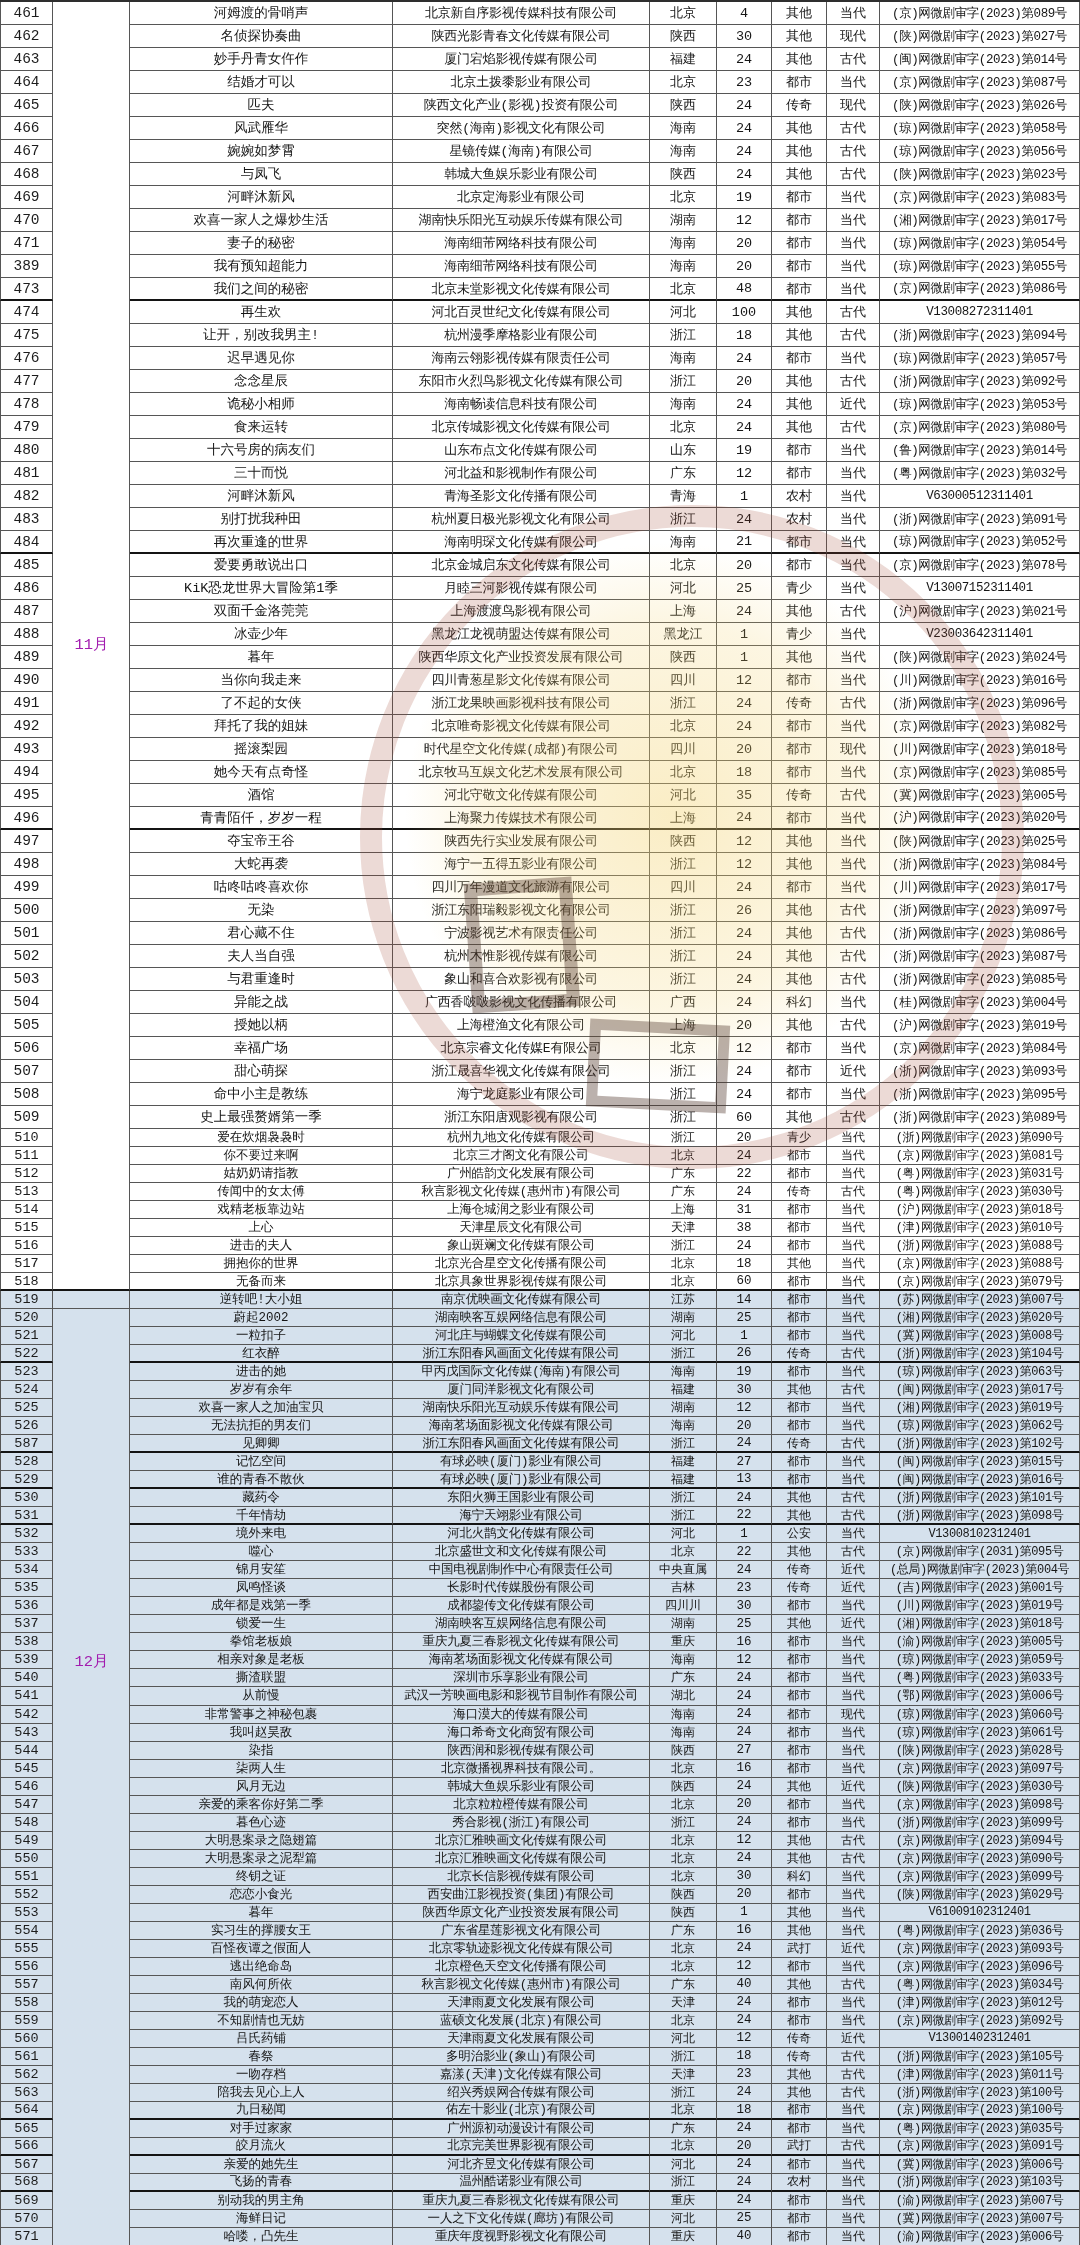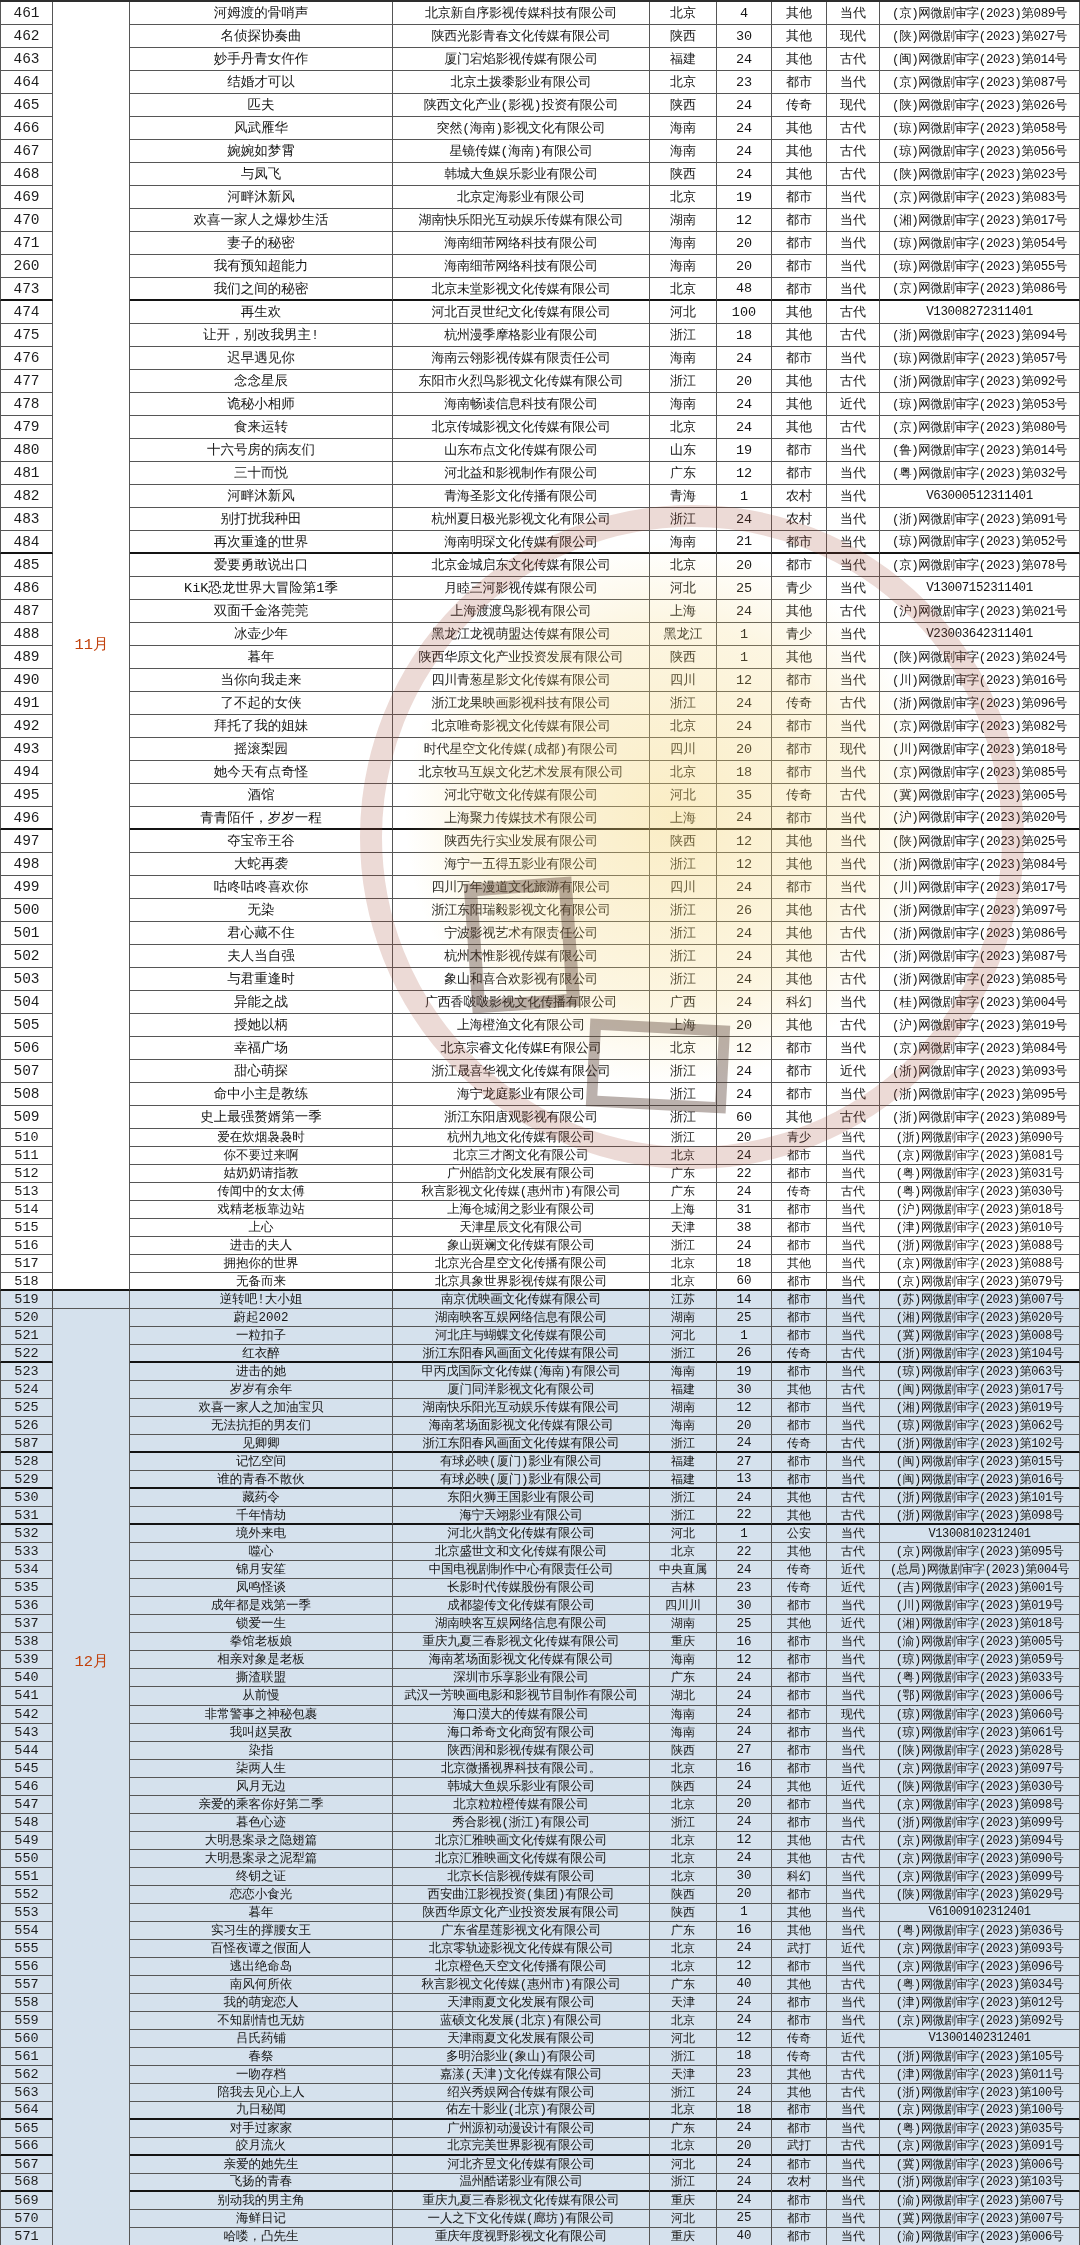--- a/index.html
+++ b/index.html
@@ -26,21 +26,21 @@
   .r2 .c-eps{font-size:12.5px;}
   .r2 .c-license{font-size:12px;}
   .tr.hl .td{background:var(--hl,#d5e1ed);}
   .tr.thick .td{border-bottom:2.5px solid #141414;}
   .tr.thick .c-month{border-bottom:none;}
   .tr.month-end .td{border-bottom:2.5px solid #141414;}
   .tr.month-end .c-month{border-bottom:2.5px solid #141414;}
   .tr.month-line .c-month{border-bottom:1px solid #565656;}
   
   .month-label{position:absolute;left:53px;width:77px;display:flex;align-items:center;
-      justify-content:center;font-size:15.5px;color:#c2410c;pointer-events:none;}
+      justify-content:center;font-size:15.5px;color:#a21caf;pointer-events:none;}
   #month-nov{top:0;height:1289px;}
   #month-dec{top:1289px;height:744px;}
   
   .wm{position:absolute;pointer-events:none;}
   #wm-blob{left:330px;top:465px;width:680px;height:700px;border-radius:50%;
       background:radial-gradient(closest-side,var(--wmy,rgba(243,210,110,0.40)),rgba(243,210,110,0.20) 55%,rgba(243,210,110,0) 78%);}
   #wm-ring{left:360px;top:505px;width:620px;height:620px;border-radius:50%;
       border:22px solid var(--wmr,rgba(160,70,50,0.20));}
   #wm-mark1{left:468px;top:880px;width:82px;height:104px;border:13px solid var(--wmd,rgba(75,50,40,0.38));
       transform:rotate(-4deg);}
@@ -167,21 +167,21 @@
     <div class="td c-month"></div>
     <div class="td c-title">妻子的秘密</div>
     <div class="td c-company">海南细芾网络科技有限公司</div>
     <div class="td c-region">海南</div>
     <div class="td c-eps">20</div>
     <div class="td c-genre">都市</div>
     <div class="td c-era">当代</div>
     <div class="td c-license">(琼)网微剧审字(2023)第054号</div>
   </div>
       <div class="tr r1">
-    <div class="td c-no">260</div>
+    <div class="td c-no">389</div>
     <div class="td c-month"></div>
     <div class="td c-title">我有预知超能力</div>
     <div class="td c-company">海南细芾网络科技有限公司</div>
     <div class="td c-region">海南</div>
     <div class="td c-eps">20</div>
     <div class="td c-genre">都市</div>
     <div class="td c-era">当代</div>
     <div class="td c-license">(琼)网微剧审字(2023)第055号</div>
   </div>
       <div class="tr r1 thick">
@@ -846,21 +846,21 @@
   </div>
       <div class="tr r2 hl">
     <div class="td c-no">533</div>
     <div class="td c-month"></div>
     <div class="td c-title">噬心</div>
     <div class="td c-company">北京盛世文和文化传媒有限公司</div>
     <div class="td c-region">北京</div>
     <div class="td c-eps">22</div>
     <div class="td c-genre">其他</div>
     <div class="td c-era">古代</div>
-    <div class="td c-license">(京)网微剧审字(2023)第095号</div>
+    <div class="td c-license">(京)网微剧审字(2031)第095号</div>
   </div>
       <div class="tr r2 hl">
     <div class="td c-no">534</div>
     <div class="td c-month"></div>
     <div class="td c-title">锦月安笙</div>
     <div class="td c-company">中国电视剧制作中心有限责任公司</div>
     <div class="td c-region">中央直属</div>
     <div class="td c-eps">24</div>
     <div class="td c-genre">传奇</div>
     <div class="td c-era">近代</div>

